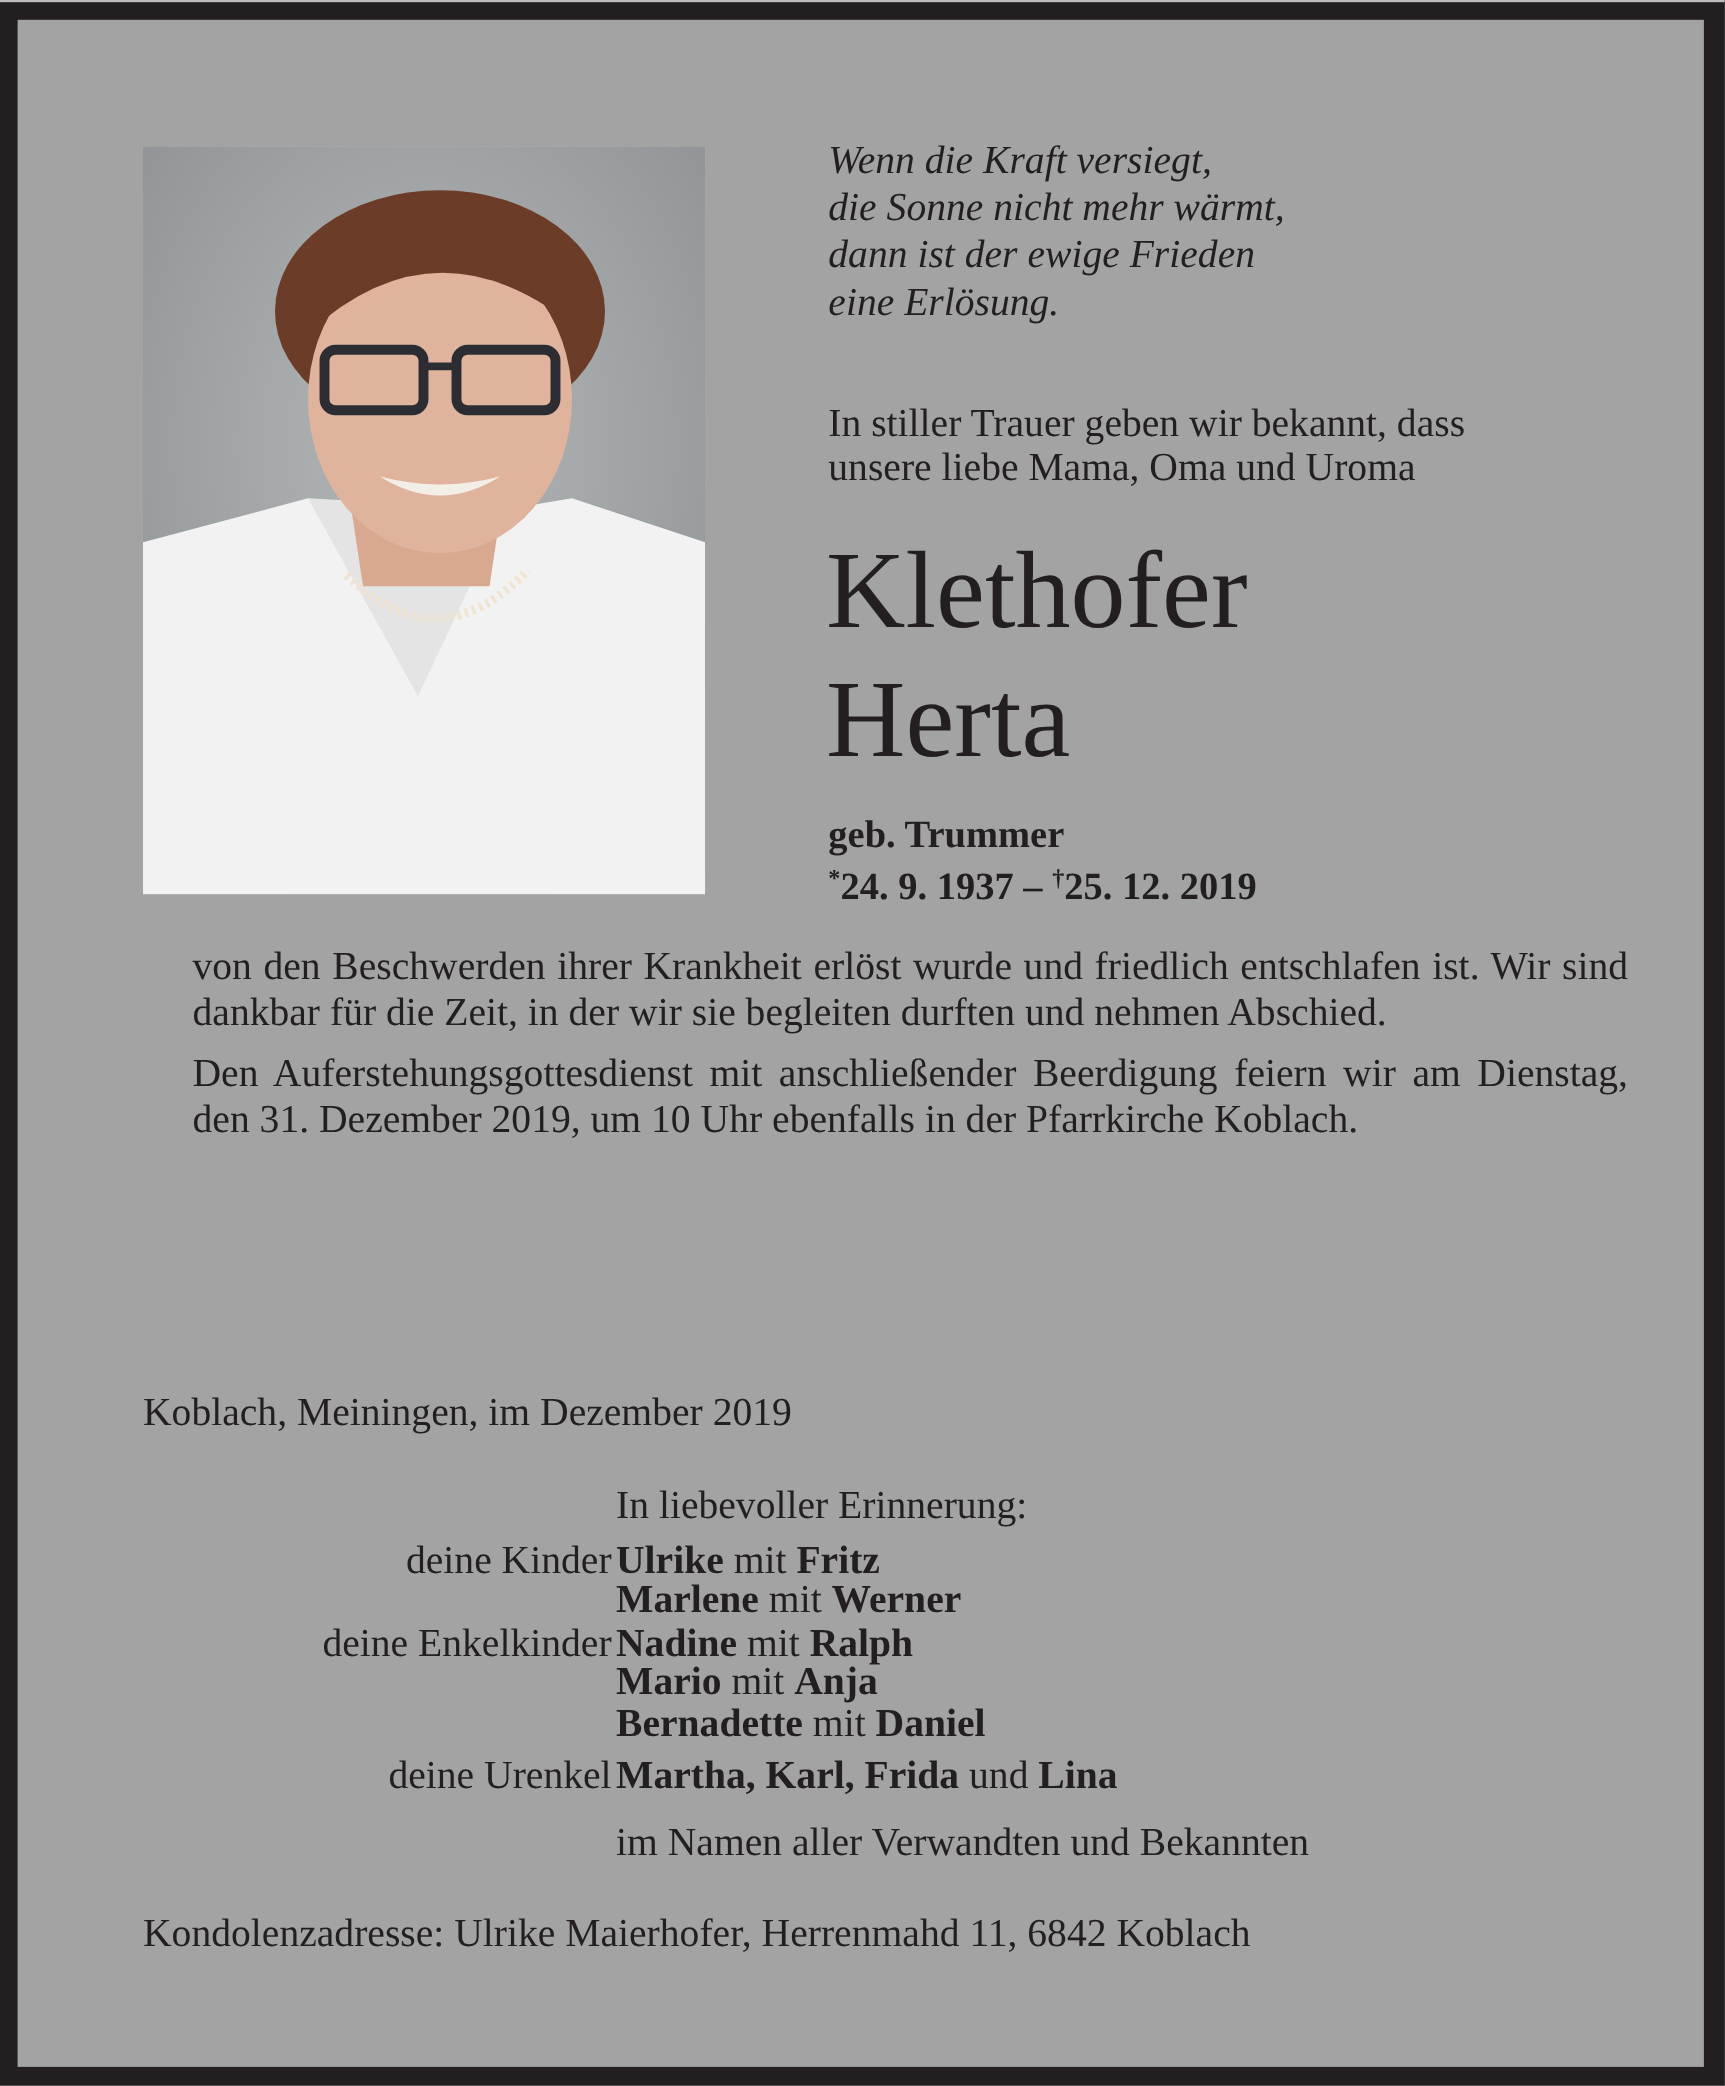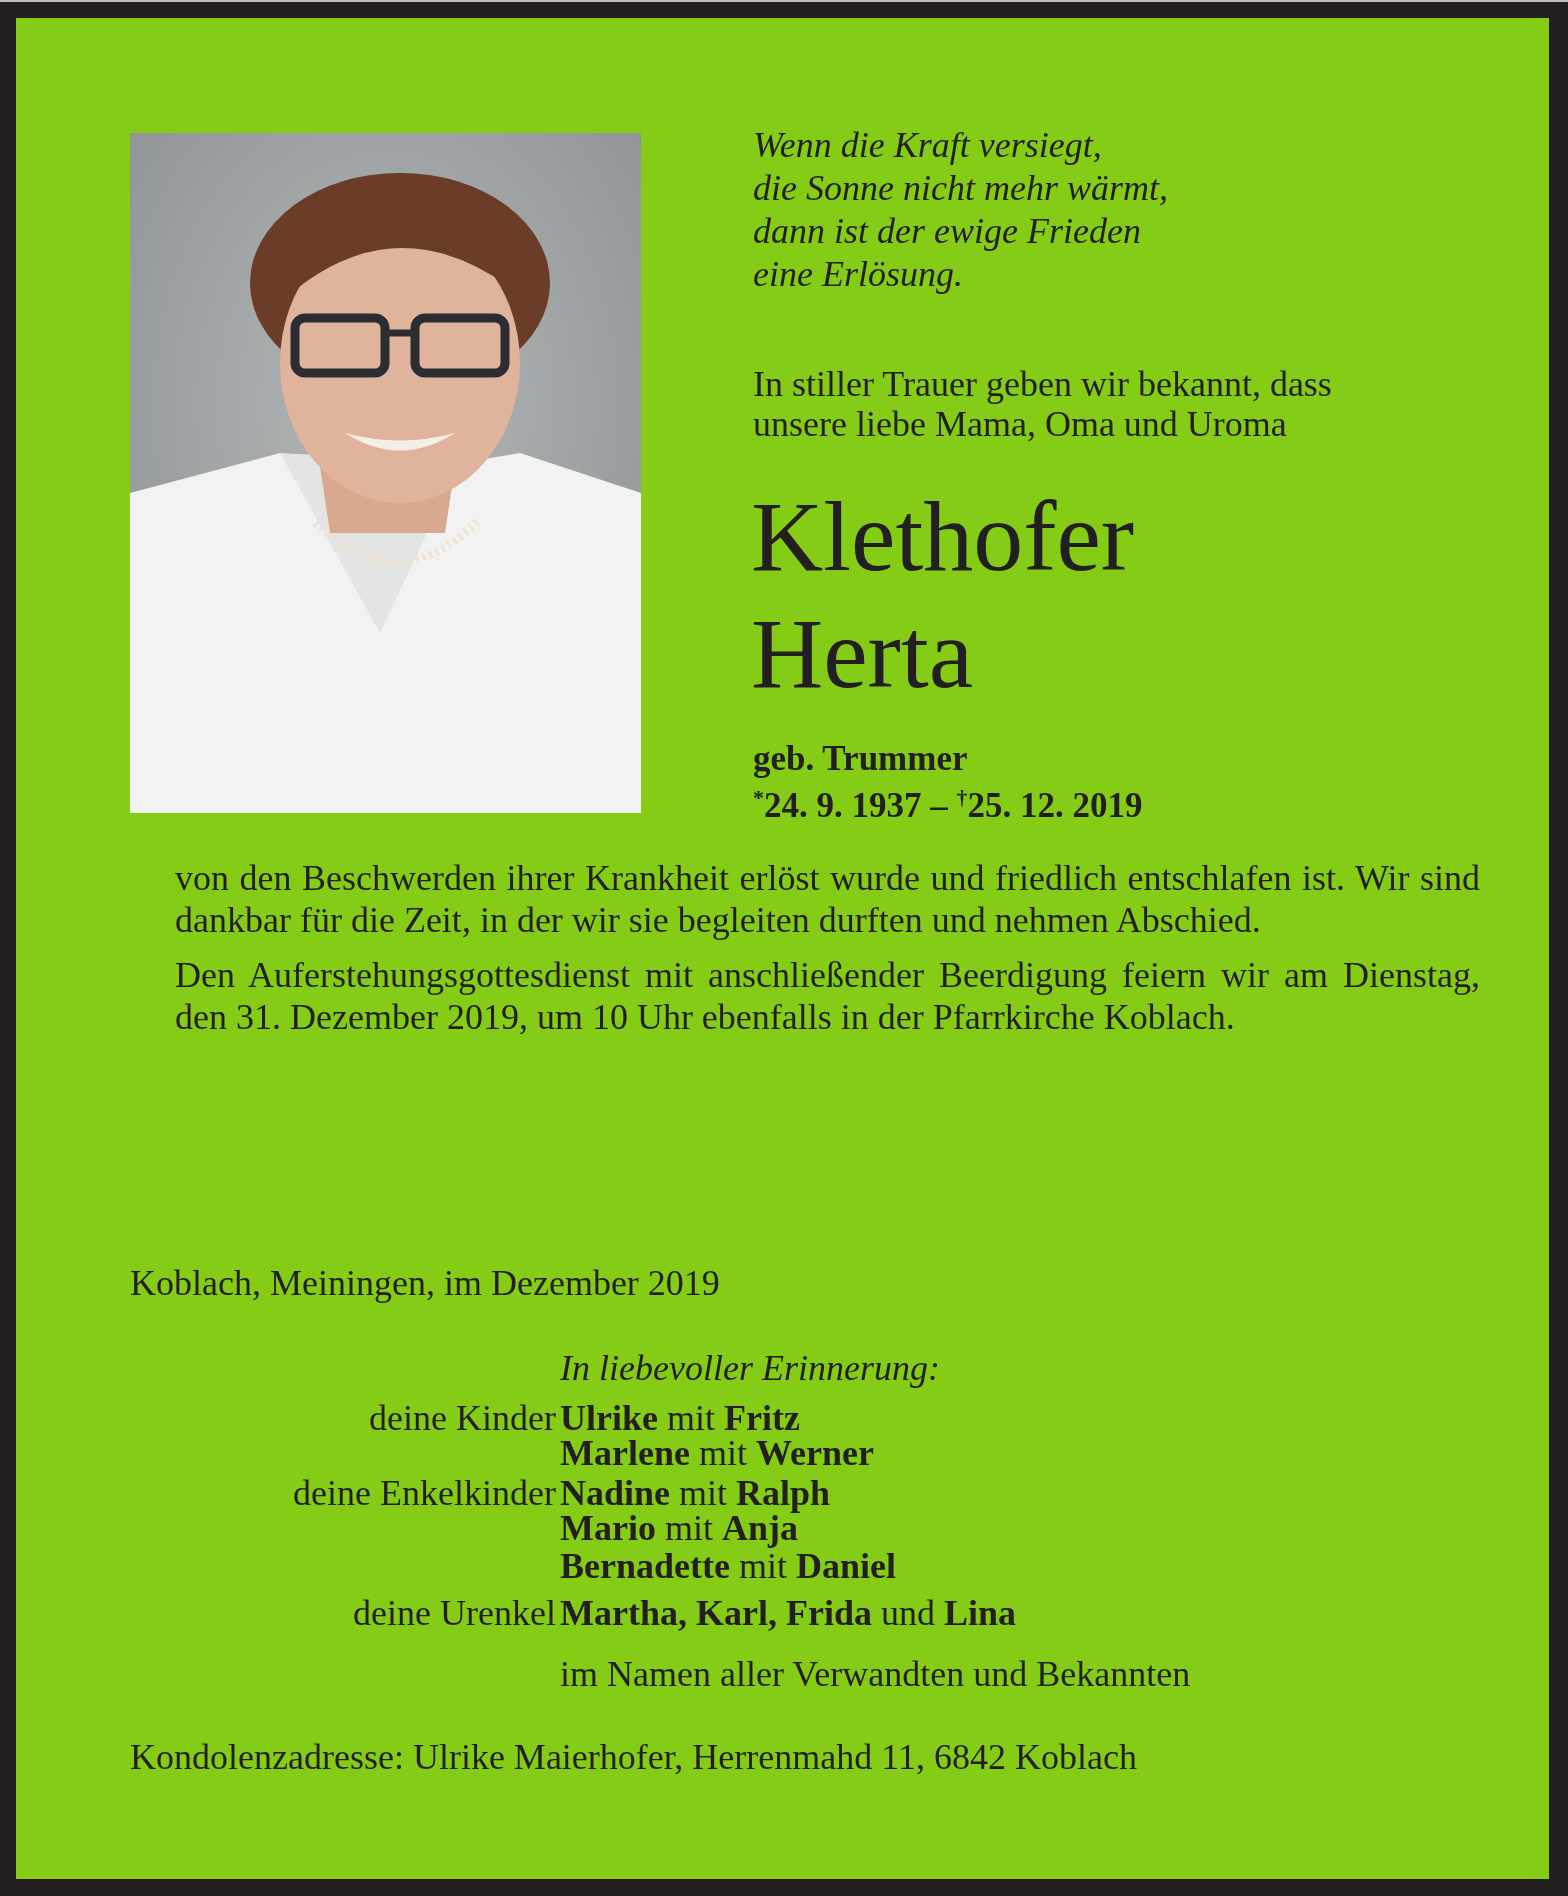--- a/index.html
+++ b/index.html
@@ -5,21 +5,21 @@
   html, body { margin: 0; padding: 0; }
   body {
     width: 1568px; height: 1896px; position: relative; overflow: hidden;
     background: #231f20;
     font-family: "Liberation Serif", "DejaVu Serif", serif;
     color: #231f20;
   }
   .topline { position: absolute; left: 0; top: 0; width: 1568px; height: 2px; background: #bdbdbd; }
   .page {
     position: absolute; left: 16px; top: 18px; width: 1533px; height: 1861px;
-    background: #84cc16;
+    background: #a3a3a3;
   }
   .abs { position: absolute; white-space: nowrap; }
   .photo {
     position: absolute; left: 114px; top: 115px; width: 511px; height: 680px;
     background: linear-gradient(180deg, #a9adad 0%, #9ea2a3 40%, #8d9193 70%, #c9cbcc 100%);
     overflow: hidden;
   }
   .poem { font-style: italic; font-size: 36px; line-height: 43px; }
   .intro { font-size: 36px; line-height: 40px; }
   .name { font-size: 100px; line-height: 117px; }
@@ -97,21 +97,21 @@
     <p>von den Beschwerden ihrer Krankheit erlöst wurde und friedlich entschlafen ist. Wir sind dankbar für die Zeit, in der wir sie begleiten durften und nehmen Abschied.</p>
     <p>Den Auferstehungsgottesdienst mit anschließender Beerdigung feiern wir am Dienstag, den 31. Dezember 2019, um 10 Uhr ebenfalls in der Pfarrkirche Koblach.</p>
   </div>
 
   <div class="abs place" style="left:114px; top:1244px;">
     <b>Koblach, Meiningen,</b>
     <span>im Dezember 2019</span>
   </div>
 
   <div class="abs mem" style="left:0px; top:1330px; width:1533px; height:340px;">
-    <div class="fam-names" style="top:0;font-style:italic;">In liebevoller Erinnerung:</div>
+    <div class="fam-names" style="top:0;">In liebevoller Erinnerung:</div>
     <div id="fam-rows">
         <div class="fam-label" style="top: 50px;">deine Kinder</div>
         <div class="fam-names" style="top: 50px;"><b>Ulrike</b> <span>mit</span> <b>Fritz</b></div>
         <div class="fam-label" style="top: 85px;"></div>
         <div class="fam-names" style="top: 85px;"><b>Marlene</b> <span>mit</span> <b>Werner</b></div>
         <div class="fam-label" style="top: 125px;">deine Enkelkinder</div>
         <div class="fam-names" style="top: 125px;"><b>Nadine</b> <span>mit</span> <b>Ralph</b></div>
         <div class="fam-label" style="top: 160px;"></div>
         <div class="fam-names" style="top: 160px;"><b>Mario</b> <span>mit</span> <b>Anja</b></div>
         <div class="fam-label" style="top: 198px;"></div>

